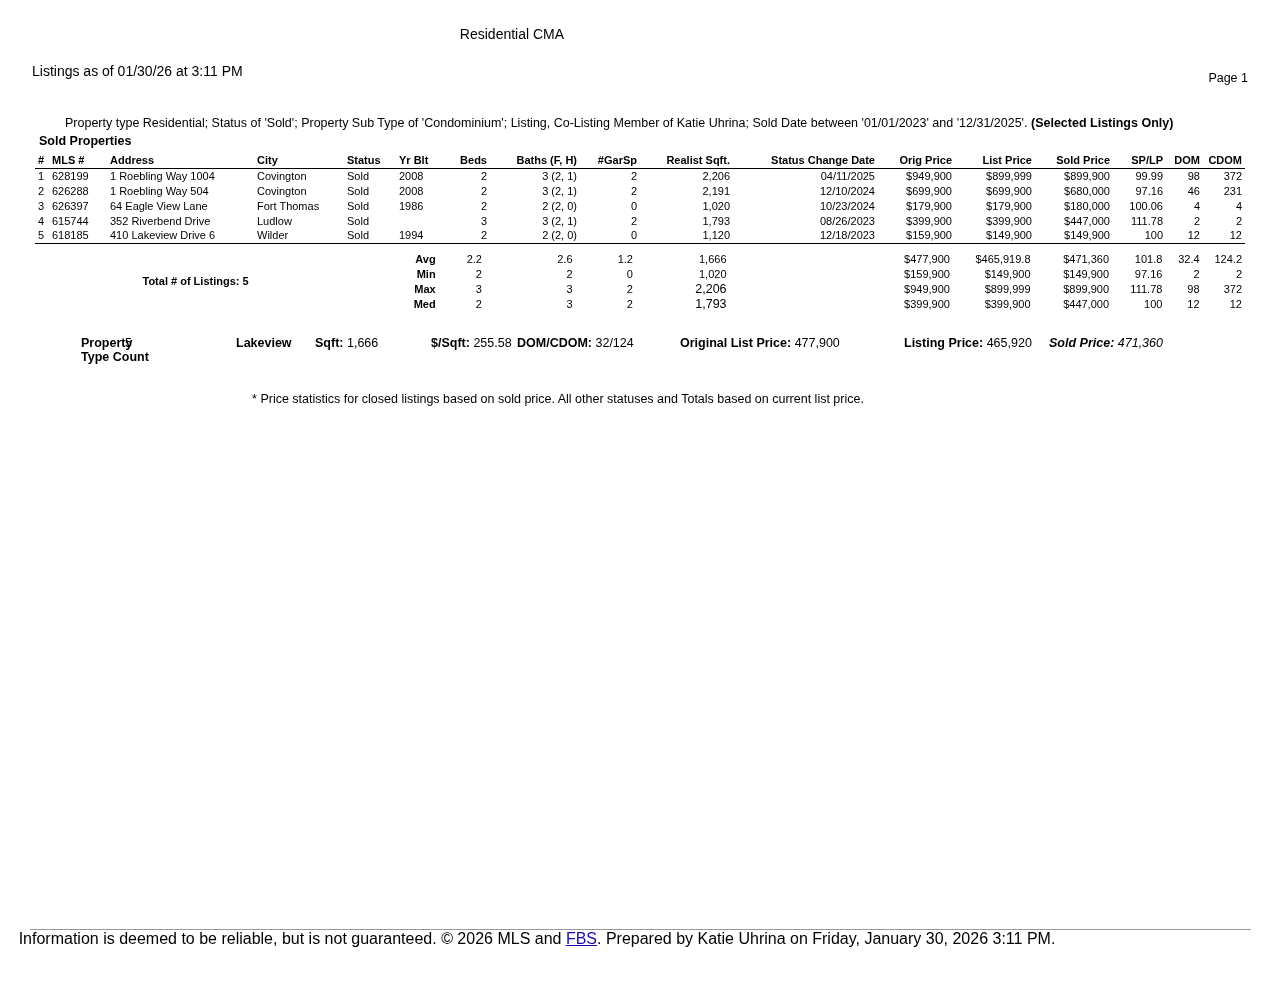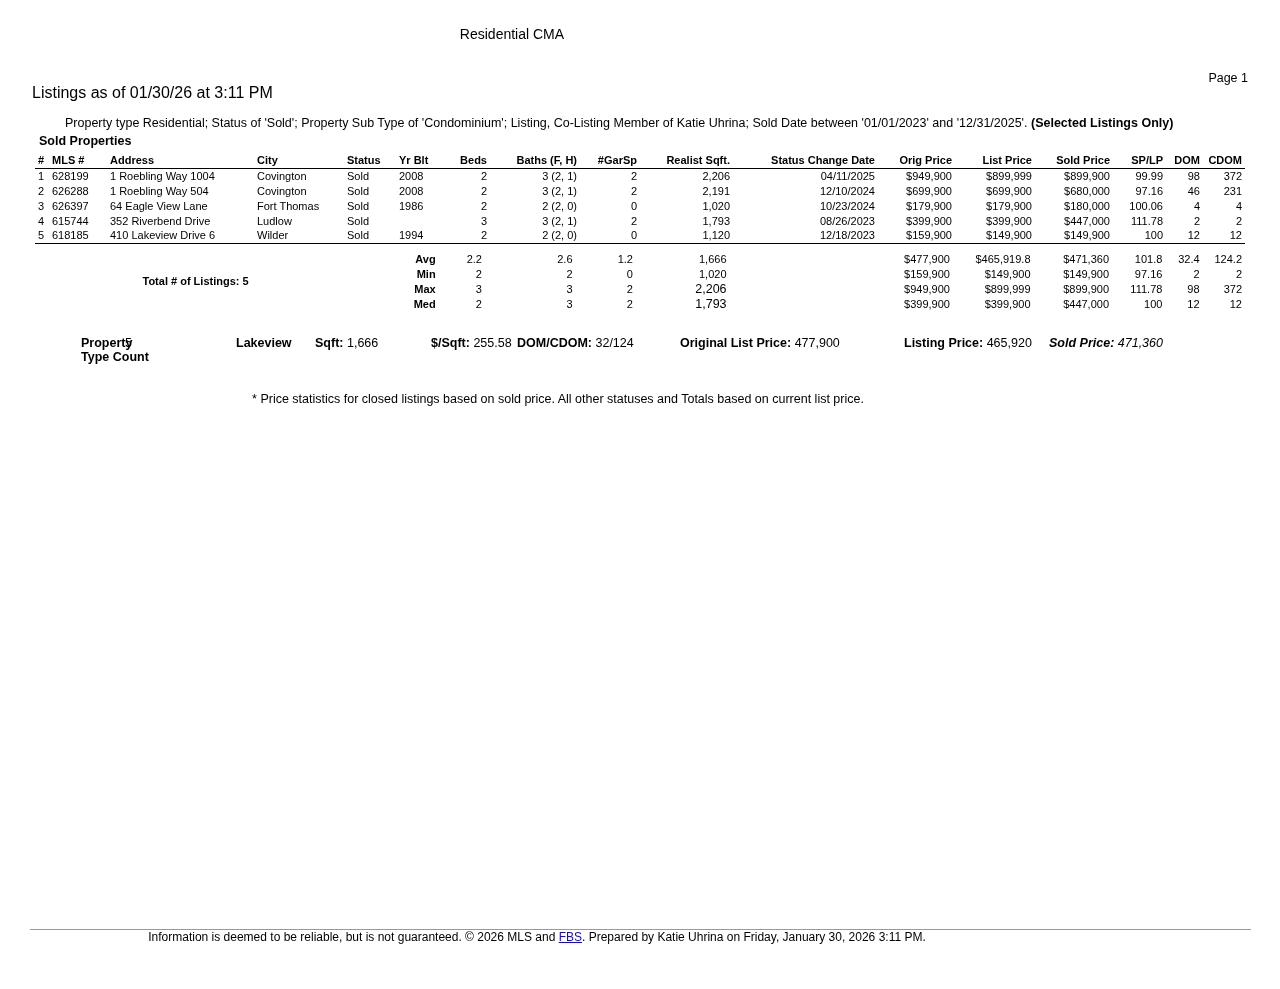--- a/index.html
+++ b/index.html
@@ -1,20 +1,20 @@
 <!DOCTYPE html>
 <html><head>
   <meta charset="utf-8">
   <style>
     * { margin: 0; padding: 0; box-sizing: border-box; }
     html, body { width: 1280px; height: 989px; background: #ffffff; overflow: hidden; }
     body { font-family: "Liberation Sans", sans-serif; color: #000; position: relative; }
 
     .title { position: absolute; top: 26px; left: 0; width: 1024px; text-align: center; font-size: 14px; font-weight: normal; }
-    .asof { position: absolute; top: 84px; left: 32px; font-size: 16px; text-align: right; }
+    .asof { position: absolute; top: 63px; left: 32px; font-size: 14px; text-align: right; }
     .pagenum { position: absolute; top: 71px; right: 32px; font-size: 12.5px; }
     .criteria { position: absolute; top: 116px; left: 65px; font-size: 12.5px; white-space: nowrap; }
     .criteria b { font-weight: bold; }
     .section-title { position: absolute; top: 134px; left: 39px; font-size: 12.5px; font-weight: bold; }
 
     table.listings { position: absolute; top: 153px; left: 35px; width: 1210px; border-collapse: collapse; font-size: 11px; }
     table.listings th { font-weight: bold; padding: 0 3px; height: 15px; border-bottom: 1.5px solid #000; white-space: nowrap; }
     table.listings td { padding: 0 3px; height: 15px; white-space: nowrap; }
     table.listings tr.last td { border-bottom: 1.5px solid #000; }
     .l { text-align: left; }
@@ -26,21 +26,21 @@
     table.stats td.total { font-weight: bold; text-align: center; vertical-align: middle; }
     .big { font-size: 12.5px; }
 
     .summary { position: absolute; top: 336px; left: 37px; font-size: 12.5px; }
     .summary .item { position: absolute; white-space: nowrap; top: 0; }
     .summary b { font-weight: bold; }
 
     .note { position: absolute; top: 392px; left: 0; width: 1116px; text-align: center; font-size: 12.5px; }
 
     .footer-rule { position: absolute; top: 929px; left: 30px; width: 1221px; height: 0; border-top: 1.5px solid #999; }
-    .footer { position: absolute; top: 930px; left: 0; width: 1074px; text-align: center; font-size: 12px; }
+    .footer { position: absolute; top: 930px; left: 0; width: 1074px; text-align: center; font-size: 16px; }
     .footer a { color: #1a0dab; text-decoration: underline; }
   </style>
 </head>
 <body>
 
 <div class="title">Residential CMA</div>
 <div class="asof">Listings as of 01/30/26 at 3:11 PM</div>
 <div class="pagenum">Page 1</div>
 <div class="criteria"><span>Property type Residential; Status of 'Sold'; Property Sub Type of 'Condominium'; Listing, Co-Listing Member of Katie Uhrina; Sold Date between '01/01/2023' and '12/31/2025'.</span> <b>(Selected Listings Only)</b></div>
 <div class="section-title">Sold Properties</div>

